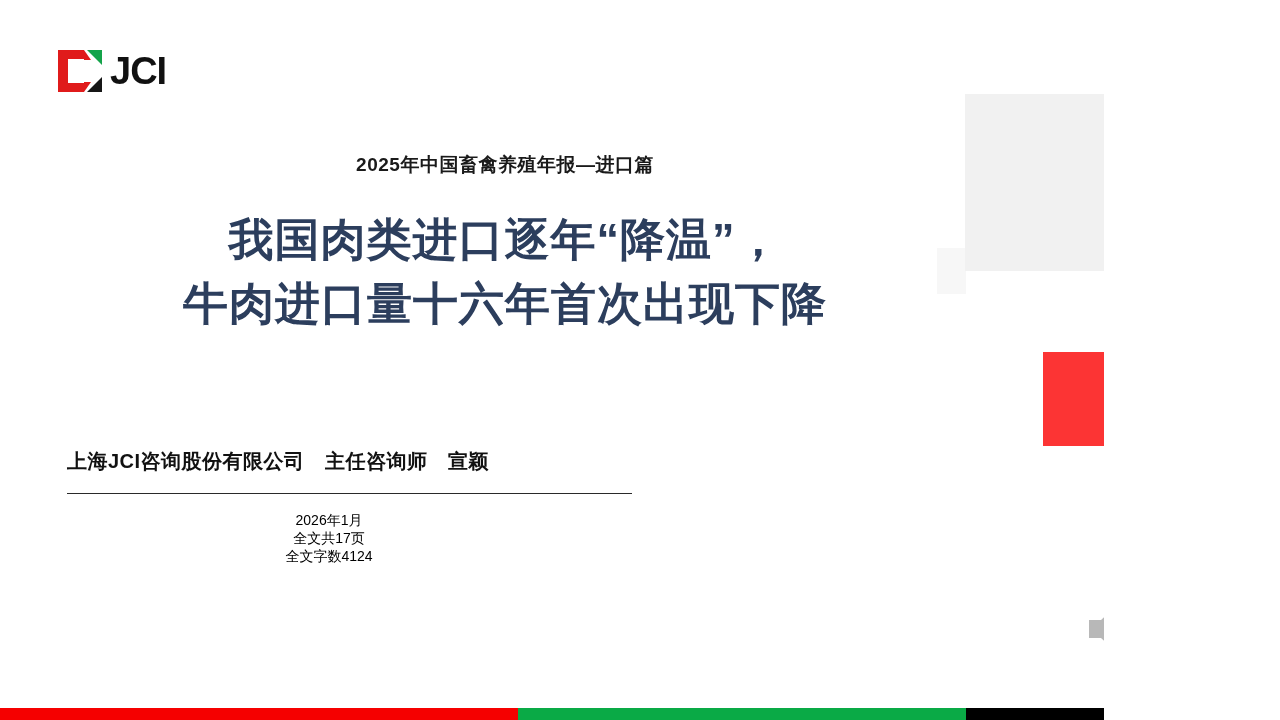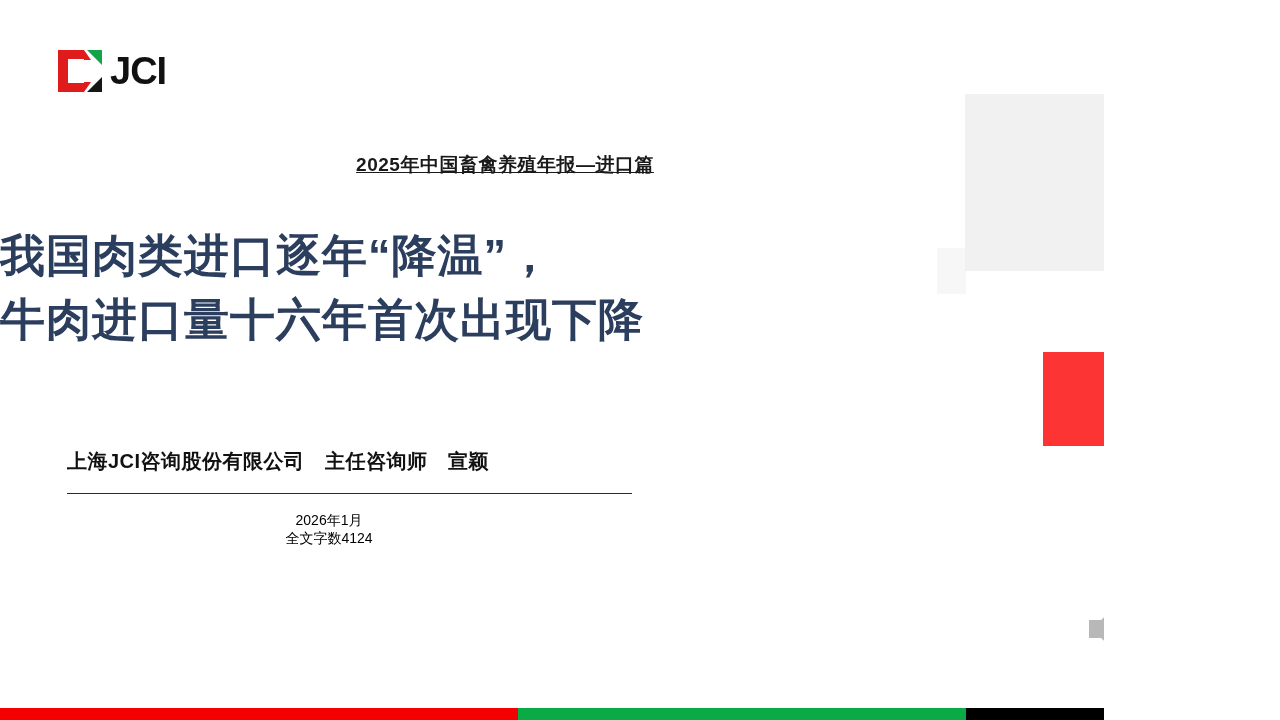--- a/index.html
+++ b/index.html
@@ -101,33 +101,32 @@
   .subtitle {
     position: absolute;
     left: 0;
     top: 152px;
     width: 1010px;
     text-align: center;
     font-size: 19px;
     font-weight: 700;
     color: #1a1a1a;
     letter-spacing: 0.5px;
-    text-decoration: underline;
   }
   .main-title {
     position: absolute;
     left: 0;
     top: 208px;
     width: 1010px;
+    text-align: center;
     color: #2c3e5d;
     font-size: 45px;
     font-weight: 700;
     line-height: 64px;
     letter-spacing: 1px;
-    margin-top: 16px;
   }
   .main-title .line { display: block; }
 
   .author-line {
     position: absolute;
     left: 67px;
     top: 448px;
     font-size: 20px;
     font-weight: 700;
     color: #111111;
@@ -209,20 +208,21 @@
   <div class="main-title">
     <span class="line">我国肉类进口逐年“降温”，</span>
     <span class="line">牛肉进口量十六年首次出现下降</span>
   </div>
 
   <div class="author-line">上海JCI咨询股份有限公司　主任咨询师　宣颖</div>
   <div class="divider"></div>
 
   <div class="meta-block">
     <span>2026年1月</span>
+    <span>全文共17页</span>
     <span>全文字数4124</span>
   </div>
 
   <div class="speaker-icon">
     <svg width="80" height="62" viewBox="0 0 80 62" xmlns="http://www.w3.org/2000/svg">
       <g fill="#b8b8b8">
         <path d="M4 22 L16 22 L33 6 L33 56 L16 40 L4 40 Z"></path>
       </g>
       <g stroke="#bdbdbd" stroke-width="4" stroke-linecap="round" fill="none">
         <line x1="44" y1="12" x2="48" y2="19"></line>

